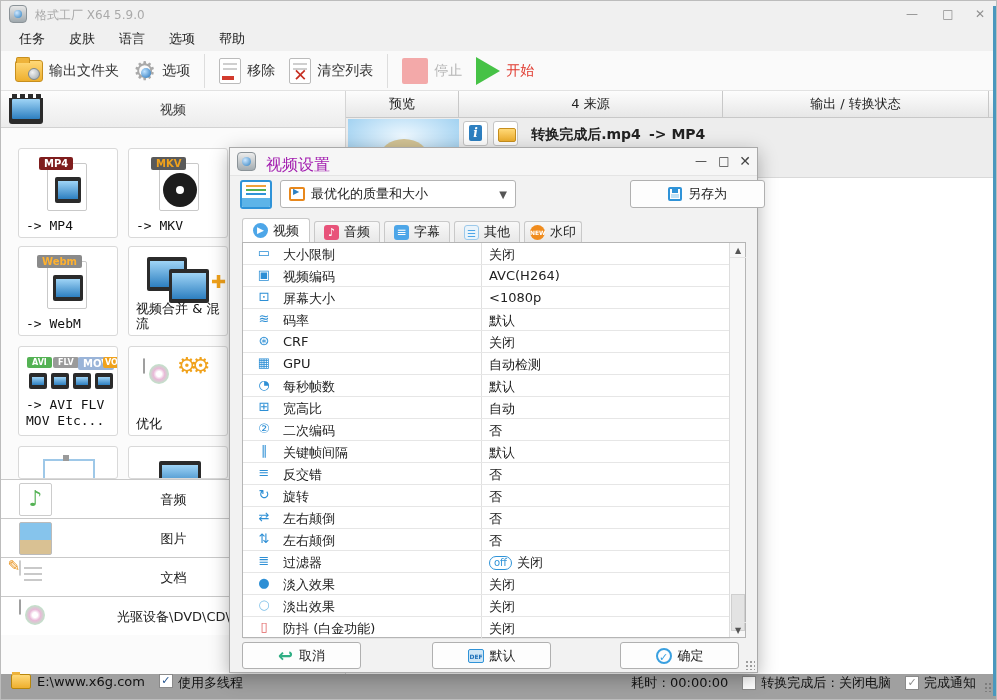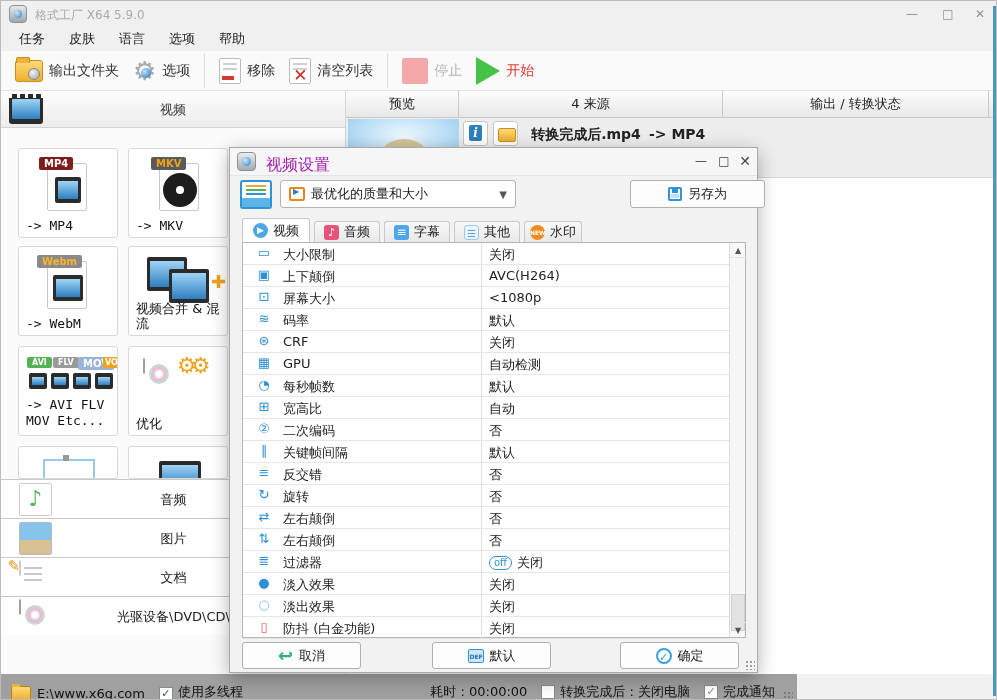--- a/index.html
+++ b/index.html
@@ -111,22 +111,22 @@
         text-align:center; line-height:16px; border-radius:2px; font-size:12px; }
   .q-btn.fold::after { content:""; position:absolute; left:4px; top:6px; width:16px; height:12px;
         background:linear-gradient(#ffd978,#eeaf2e); border:1px solid #c78f1e; border-radius:2px; }
   .q-name { position:absolute; left:170px; top:8px; width:140px; text-align:center; font-weight:bold; font-size:14px; }
   .q-target { position:absolute; left:303px; top:8px; font-weight:bold; font-size:14px; }
   .q-status { position:absolute; left:382px; top:31px; width:258px; height:25px; background:#fbfbfb;
         border:1px solid #c9c9c9; border-radius:4px; text-align:center; line-height:23px; font-size:13px; }
   .win-edge { position:absolute; right:0px; top:5px; width:3px; height:690px; background:#4a98be; }
 
   
-  .statusbar { position:absolute; left:0; top:673px; width:796px; height:27px; background:#a0a0a0;
-        display:flex; align-items:flex-end; font-size:13px; color:#111; }
+  .statusbar { position:absolute; left:0; top:673px; width:997px; height:27px; background:#a0a0a0;
+        display:flex; align-items:flex-start; font-size:13px; color:#111; }
   .sb-folder { width:20px; height:15px; background:linear-gradient(#ffd978,#eeaf2e); border:1px solid #b8860b;
         border-radius:2px; margin:0 6px 0 10px; position:relative; }
   .sb-folder::before { content:""; position:absolute; left:0; top:-3px; width:8px; height:3px; background:#eeb33a; }
   .checkbox { display:inline-block; width:14px; height:14px; background:#fff; border:1px solid #8a8a8a;
         text-align:center; line-height:12px; font-size:11px; margin:0 5px 0 14px; }
   .checkbox.blue { color:#1f4f8b; font-weight:bold; }
   .checkbox.gray { color:#8d8d8d; font-weight:bold; }
   .sb-right { margin-left:auto; display:flex; align-items:center; }
   .grip { width:10px; height:10px; margin:8px 4px 0 8px;
         background:radial-gradient(circle, #7d7d7d 1px, transparent 1.5px); background-size:4px 4px; }
@@ -423,21 +423,21 @@
       <div class="st-rows">
 
         <div class="st-row">
           <span class="st-ic">▭</span>
           <span class="st-label">大小限制</span>
           <span class="st-vline"></span>
           <span class="st-value">关闭</span>
         </div>
         <div class="st-row">
           <span class="st-ic">▣</span>
-          <span class="st-label">上下颠倒</span>
+          <span class="st-label">视频编码</span>
           <span class="st-vline"></span>
           <span class="st-value">AVC(H264)</span>
         </div>
         <div class="st-row">
           <span class="st-ic">⊡</span>
           <span class="st-label">屏幕大小</span>
           <span class="st-vline"></span>
           <span class="st-value">&lt;1080p</span>
         </div>
         <div class="st-row">

